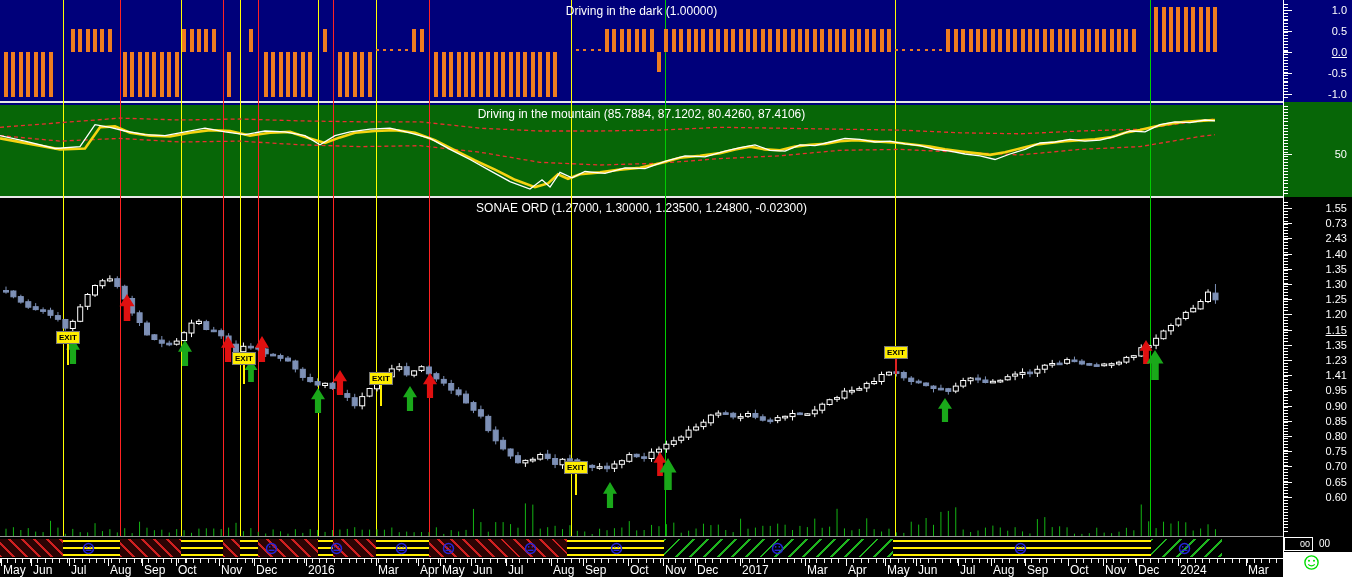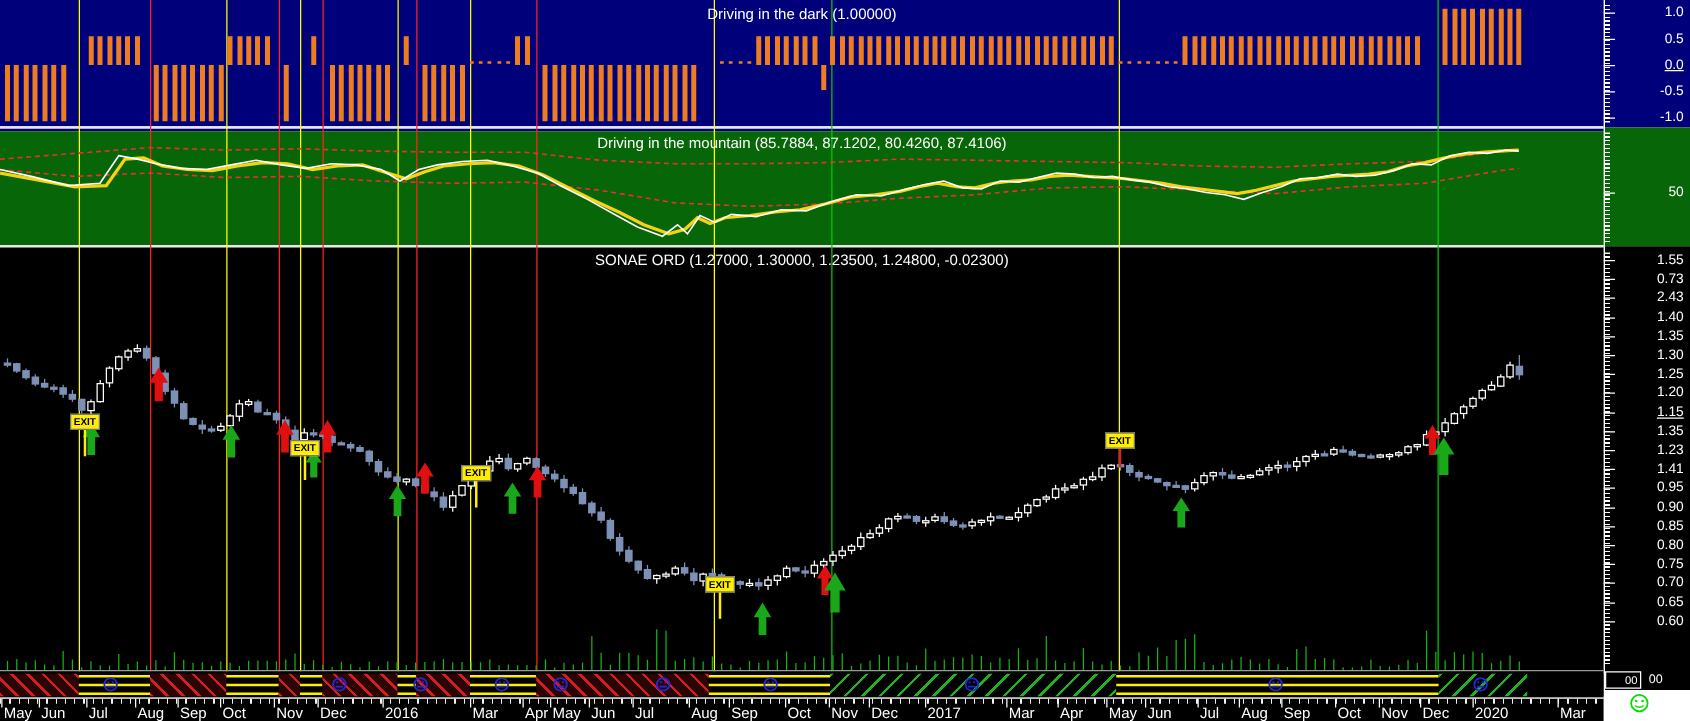--- a/index.html
+++ b/index.html
@@ -908,21 +908,21 @@
         <div class="month-label" style="position: absolute; left: 993px;">Aug</div>
         <div class="month-tick" style="position: absolute; left: 1025px;"></div>
         <div class="month-label" style="position: absolute; left: 1027px;">Sep</div>
         <div class="month-tick" style="position: absolute; left: 1068px;"></div>
         <div class="month-label" style="position: absolute; left: 1070px;">Oct</div>
         <div class="month-tick" style="position: absolute; left: 1103px;"></div>
         <div class="month-label" style="position: absolute; left: 1105px;">Nov</div>
         <div class="month-tick" style="position: absolute; left: 1136px;"></div>
         <div class="month-label" style="position: absolute; left: 1138px;">Dec</div>
         <div class="month-tick" style="position: absolute; left: 1178px;"></div>
-        <div class="month-label" style="position: absolute; left: 1180px;">2020</div>
+        <div class="month-label" style="position: absolute; left: 1180px;">2024</div>
         <div class="month-tick" style="position: absolute; left: 1246px;"></div>
         <div class="month-label" style="position: absolute; left: 1248px;">Mar</div>
       </div>
   </div>
 
   <div id="right-axis">
     <div class="abs" style="left:0;top:0;width:69px;height:102px;background:#00007a;"></div>
     <div class="abs" style="left:0;top:102px;width:69px;height:95px;background:#076607;"></div>
     <div class="abs" style="left:0;top:197px;width:69px;height:355px;background:#000;"></div>
     <div class="abs" style="left:0;top:552px;width:69px;height:25px;background:#fff;"></div>

